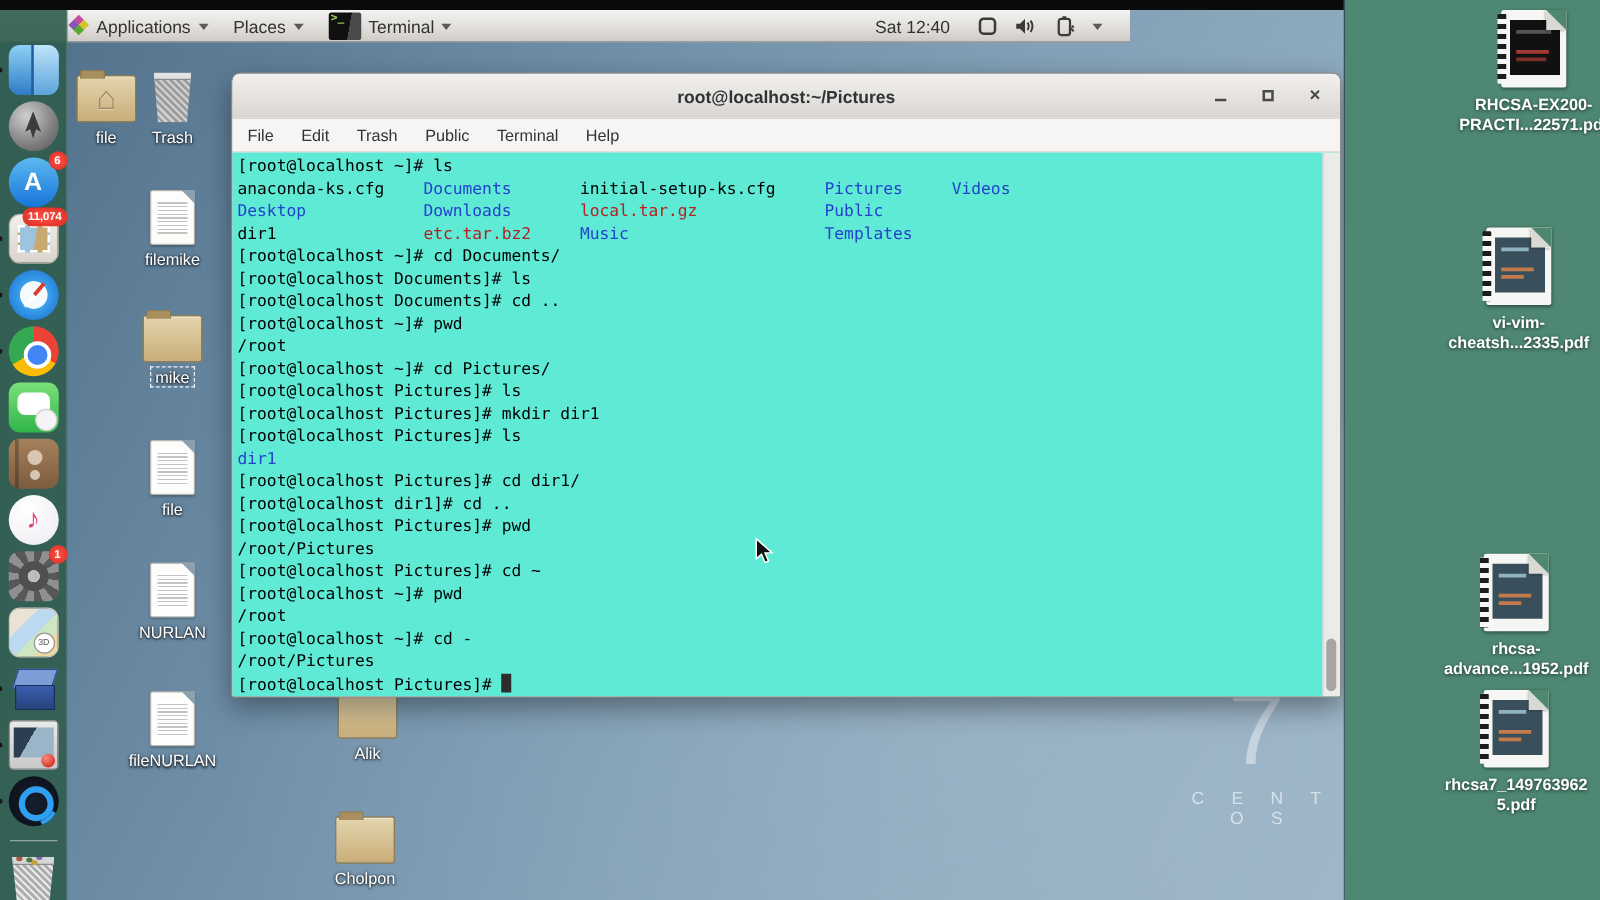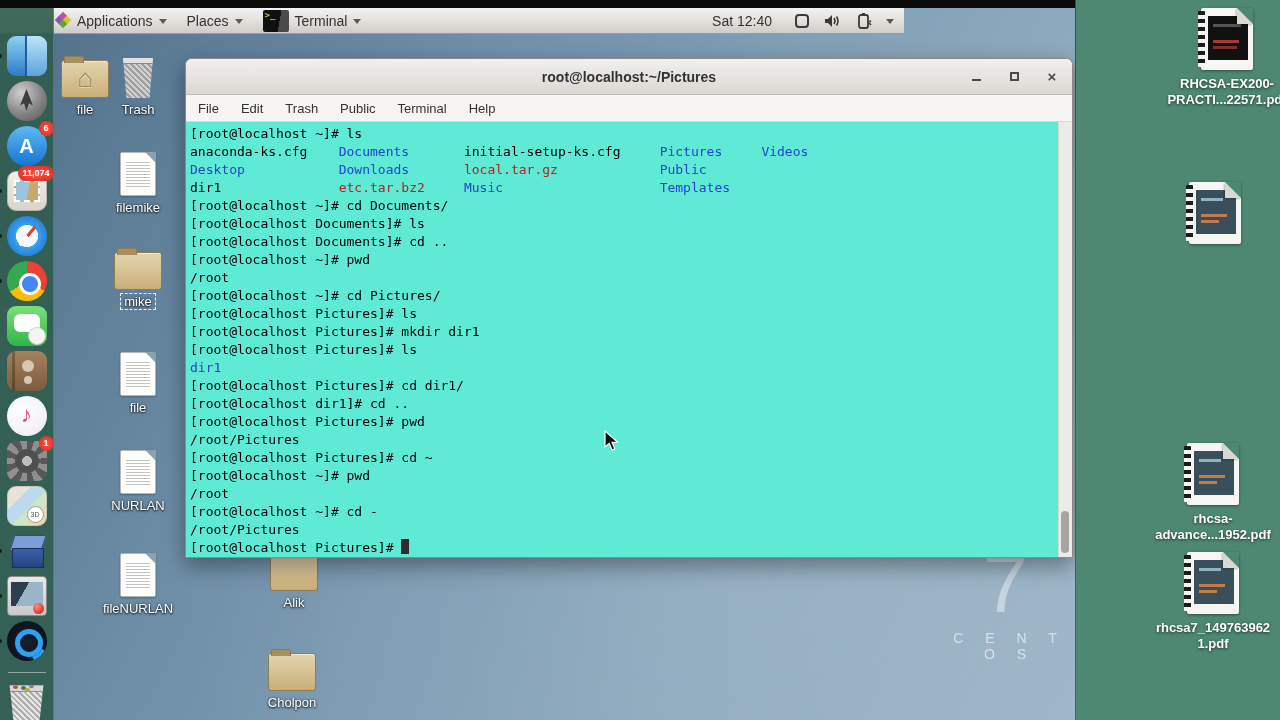--- a/index.html
+++ b/index.html
@@ -22,21 +22,21 @@
   .menu-item .lbl { font-weight:500; }
   .caret { width:0; height:0; border-left:4px solid transparent; border-right:4px solid transparent; border-top:5px solid #5a5a5a; margin-top:2px; }
   .app-pin { width:15px; height:15px; position:relative; }
   .app-pin i { position:absolute; width:6px; height:6px; transform:rotate(45deg); }
   .app-pin i:nth-child(1){ left:4px; top:0; background:#c84ca0; }
   .app-pin i:nth-child(2){ left:0; top:4px; background:#8a53b5; }
   .app-pin i:nth-child(3){ left:8px; top:4px; background:#d8c22c; }
   .app-pin i:nth-child(4){ left:4px; top:8px; background:#57a832; }
   .term-glyph { width:26px; height:22px; background:linear-gradient(100deg,#101010 62%,#4a4a4a 62%); border-radius:2px;
     color:#9fd65a; font:bold 9px "DejaVu Sans Mono",monospace; padding:1px 2px; line-height:9px; }
-  .tb-right { margin-left:auto; display:flex; align-items:center; gap:14px; padding-right:10px; }
+  .tb-right { margin-left:auto; display:flex; align-items:center; gap:14px; padding-right:22px; }
   .clock { font-weight:500; margin-right:8px; }
   .tray svg { display:block; }
 
   
   .dicon { position:absolute; width:84px; text-align:center; cursor:default; }
   .dicon .glyph { margin:0 auto; position:relative; }
   .dicon .dlabel { margin-top:5px; font-size:13px; color:#fff; text-shadow:0 1px 2px rgba(0,0,0,.85),0 0 3px rgba(0,0,0,.6); line-height:14px; }
   .dicon.sel .dlabel span { outline:1px dashed rgba(255,255,255,.9); padding:0 3px; }
   .gfolder { width:48px; height:38px; background:linear-gradient(#e4d5ae,#c9ae79); border:1px solid #8f7c53; border-radius:3px; position:relative; box-shadow:inset 0 1px 0 rgba(255,255,255,.5); }
   .gfolder::before { content:""; position:absolute; left:2px; top:-5px; width:18px; height:6px; background:#a98f60; border:1px solid #8f7c53; border-bottom:none; border-radius:2px 2px 0 0; }
@@ -341,20 +341,24 @@
     </div>
 </div>
 <div class="hfile" style="left:1153px; top:182px;">
   <div class="pdf-ic">
       <div class="pdf-cover">
         <i></i>
         <i></i>
         <i></i>
       </div>
     </div>
+  <div class="hlabel">
+      <div>vi-vim-</div>
+      <div>cheatsh...2335.pdf</div>
+    </div>
 </div>
 <div class="hfile" style="left:1151px; top:443px;">
   <div class="pdf-ic">
       <div class="pdf-cover">
         <i></i>
         <i></i>
         <i></i>
       </div>
     </div>
   <div class="hlabel">
@@ -365,15 +369,15 @@
 <div class="hfile" style="left:1151px; top:552px;">
   <div class="pdf-ic">
       <div class="pdf-cover">
         <i></i>
         <i></i>
         <i></i>
       </div>
     </div>
   <div class="hlabel">
       <div>rhcsa7_149763962</div>
-      <div>1.pdf</div>
+      <div>5.pdf</div>
     </div>
 </div>
 
 </body></html>

